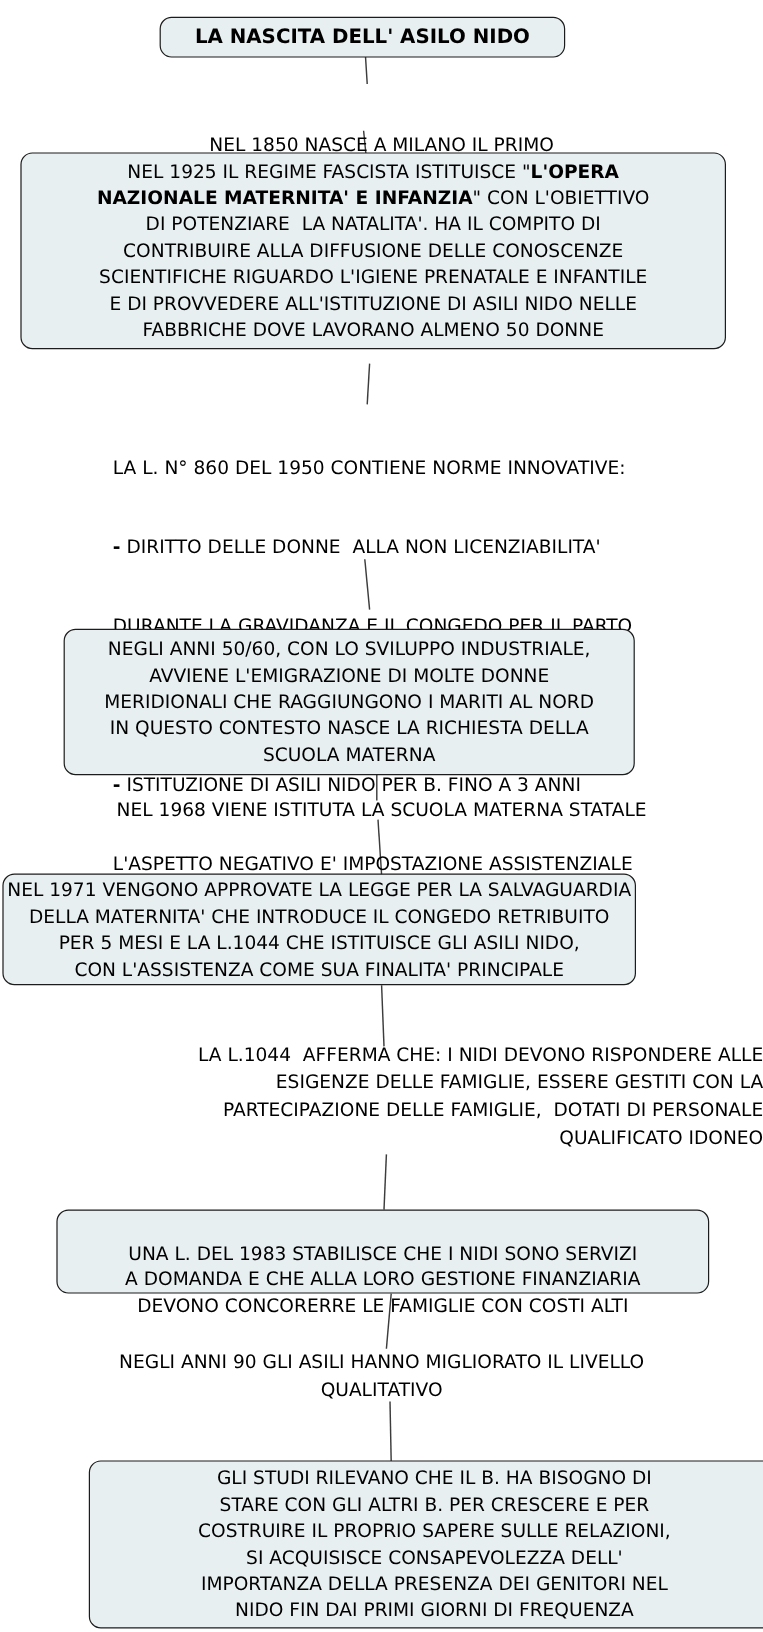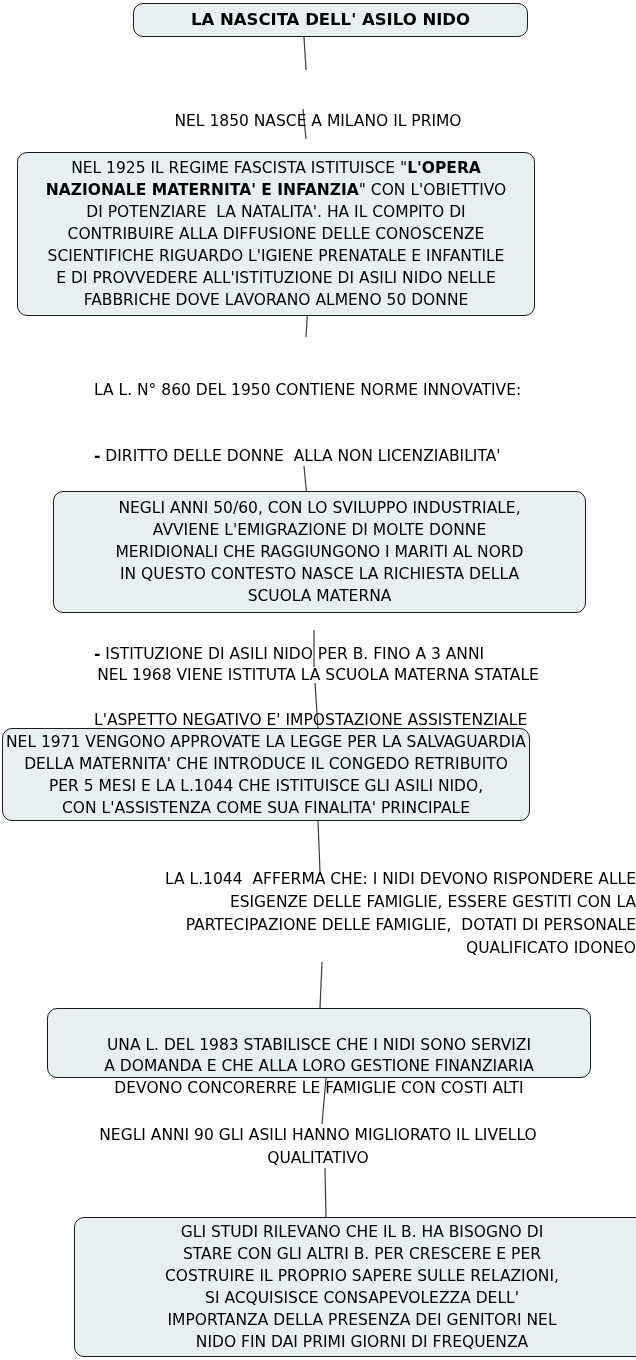--- a/index.html
+++ b/index.html
@@ -20,28 +20,28 @@
     font-size:15.5px;line-height:22px;
   }
   .boxtext b{font-weight:bold;}
   .textblock{
     position:absolute;z-index:2;font-size:15.5px;line-height:22px;
     white-space:pre-wrap;
   }
   .centered{left:0;width:636px;text-align:center;}
   .bold{font-weight:bold;}
   
-  .title-box{left:133px;top:3px;width:395px;height:34px;}
+  .title-box{left:133px;top:14px;width:338px;height:34px;}
   .title-box .boxtext{font-size:16.5px;font-weight:bold;line-height:20px;}
   .tb-1850{top:66px;}
-  .b-1925{left:17px;top:152px;width:518px;height:164px;}
+  .b-1925{left:17px;top:127px;width:588px;height:164px;}
   .list-860{left:46px;top:335px;width:562px;text-align:left;}
   .tline{white-space:pre-wrap;margin-left:48px;}
   .tline .dash{font-weight:bold;}
-  .b-5060{left:53px;top:491px;width:533px;height:122px;justify-content:center;}
+  .b-5060{left:53px;top:524px;width:476px;height:122px;justify-content:center;}
   .tb-1968{top:664px;}
   .b-1971{left:2px;top:728px;width:528px;height:93px;}
   .tb-1044{top:868px;line-height:23px;text-align:right;}
   .b-1983{left:47px;top:1008px;width:544px;height:70px;}
   .b-1983 .boxtext{line-height:21.5px;margin-top:48px;}
   .tb-90{top:1124px;line-height:23px;}
   .b-studi{left:74px;top:1217px;width:576px;height:140px;}
 </style>
 </head>
 <body>

